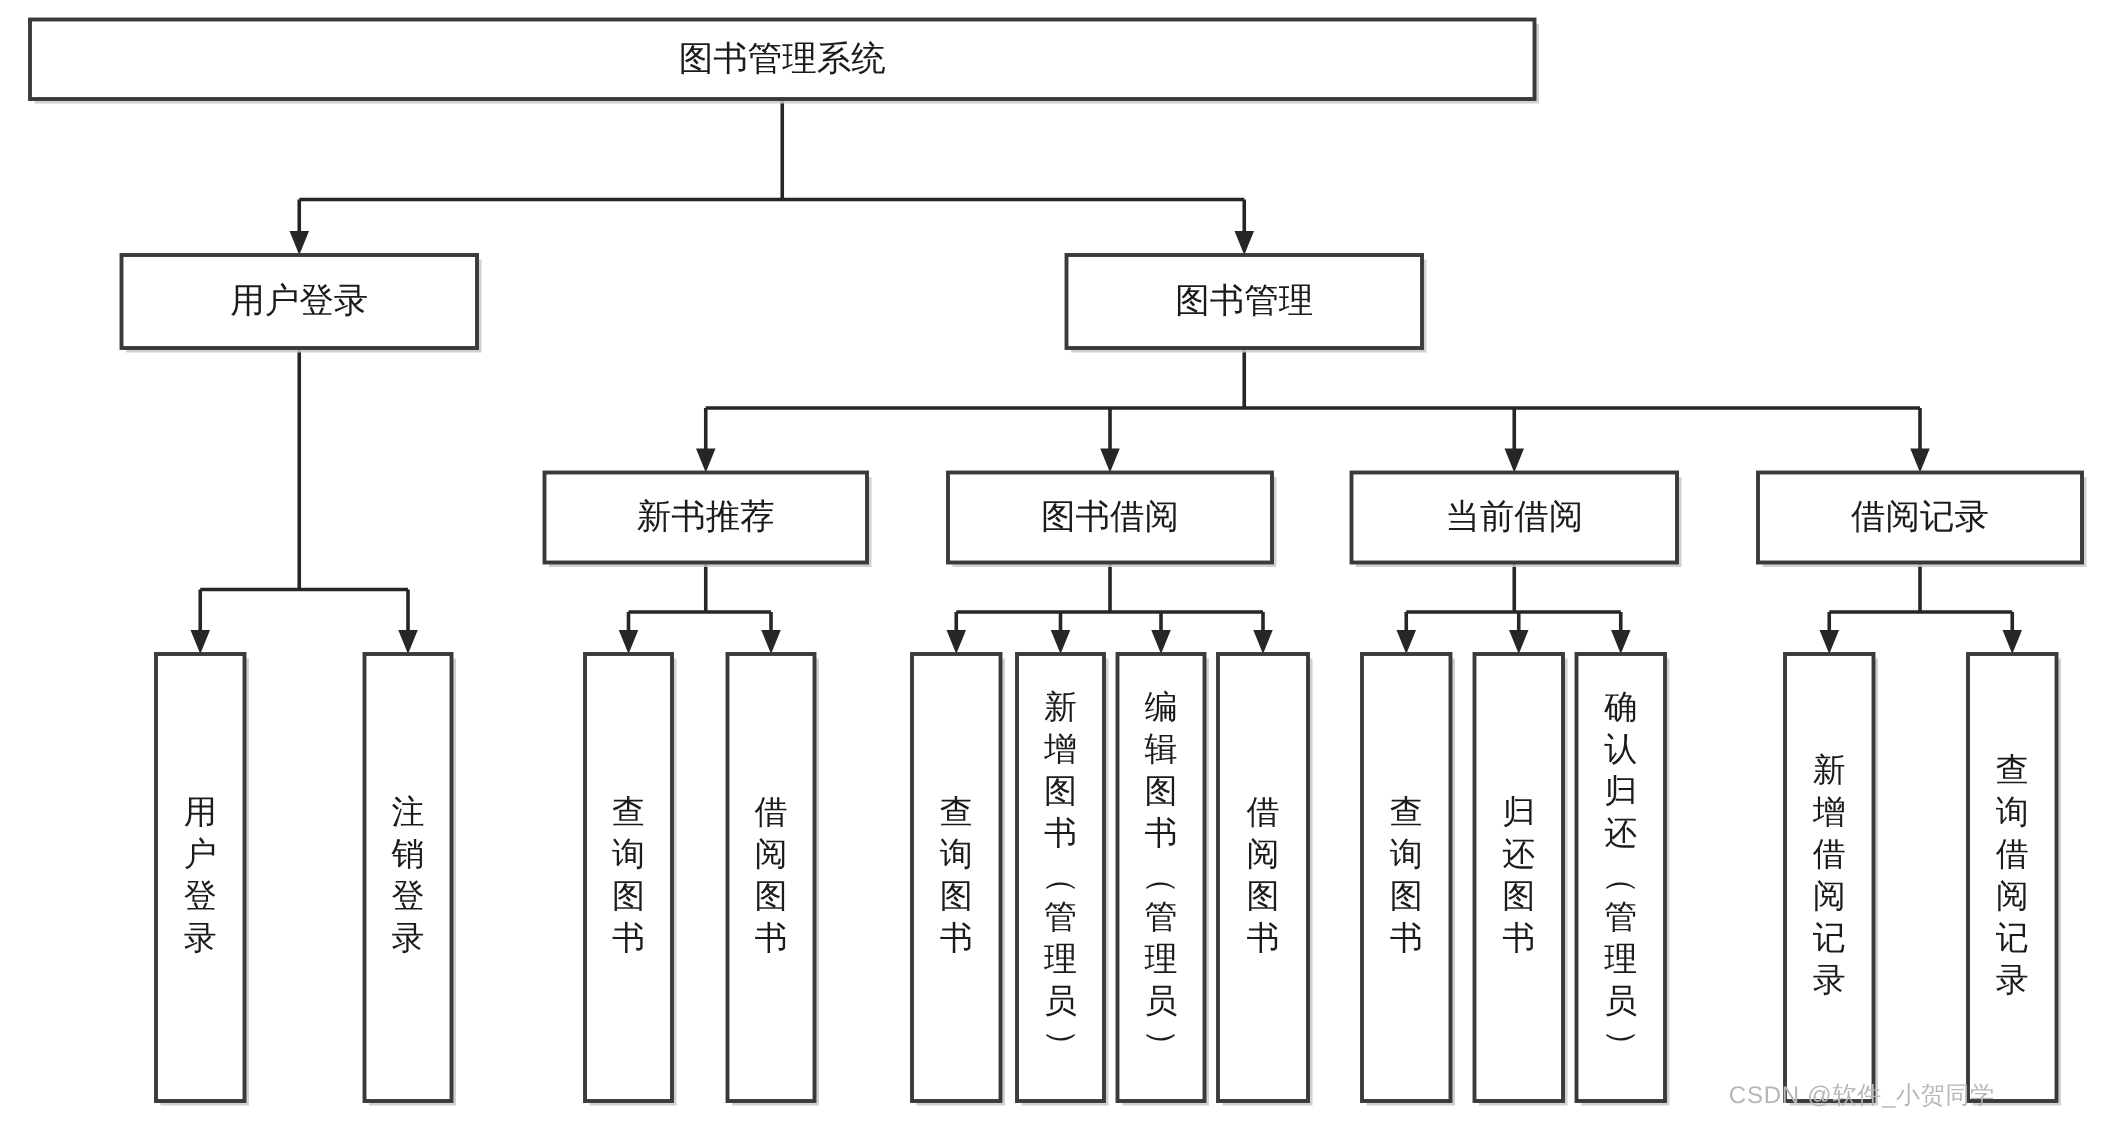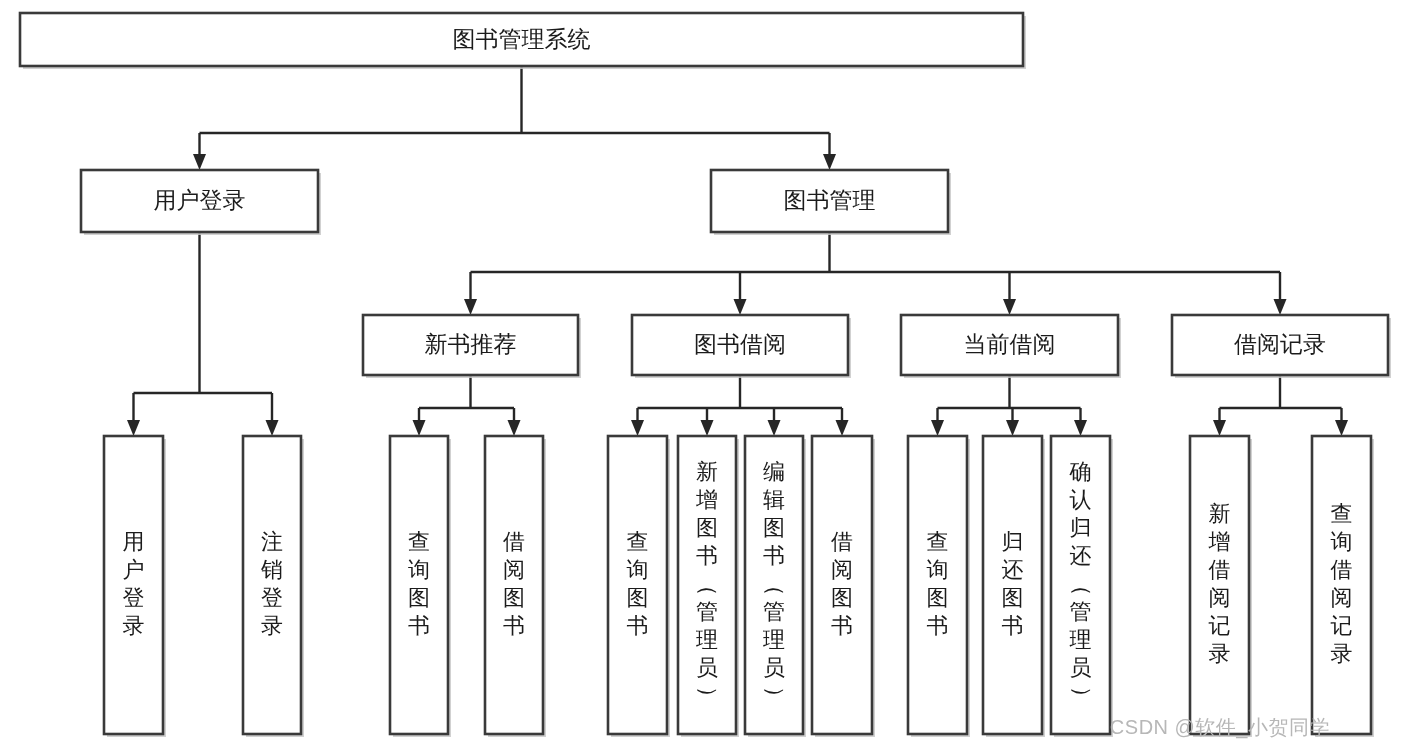--- a/index.html
+++ b/index.html
@@ -36,21 +36,21 @@
     dominant-baseline:middle;
   }
   .label-h{font-size:23px;}
   .label-v{font-size:22px;}
 
   .watermark{
     position:absolute;
     right:12px;
     bottom:6px;
     color:#b7b7b7;
-    font-size:20px;
+    font-size:16px;
     font-family:"Liberation Sans","DejaVu Sans",sans-serif;
     letter-spacing:.5px;
     white-space:nowrap;
     user-select:none;
   }
 </style>
 </head>
 <body>
 
 <div id="diagram-root">

